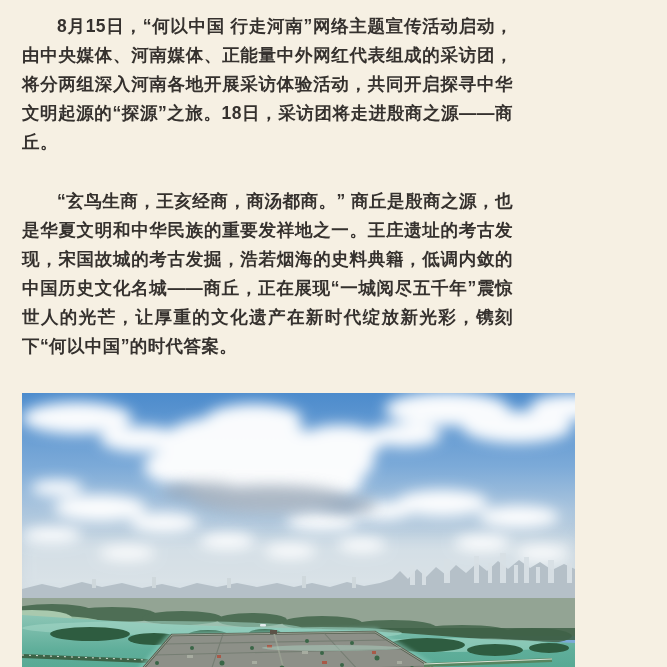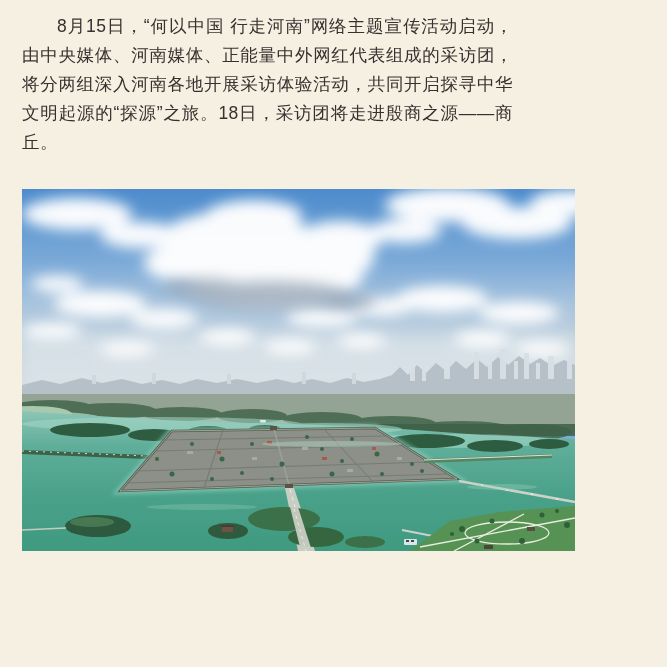--- a/index.html
+++ b/index.html
@@ -9,20 +9,21 @@
     height: 667px;
     overflow: hidden;
     background: #f6f0e3;
     font-family: "Liberation Sans", "DejaVu Sans", sans-serif;
   }
   .page {
     box-sizing: border-box;
     width: 535px;
     height: 667px;
     padding: 12px 22px 0 22px;
+    font-weight: bold;
   }
   .para {
     margin: 0 0 30px 0;
     font-size: 17.5px;
     line-height: 29px;
     letter-spacing: 0.4px;
     color: #35312e;
     text-align: justify;
     text-indent: 2em;
   }
@@ -38,20 +39,21 @@
   }
   .photo-frame svg { display: block; }
 </style>
 </head>
 <body>
 
 <div class="page">
 
   <p class="para">8月15日，“何以中国 行走河南”网络主题宣传活动启动，由中央媒体、河南媒体、正能量中外网红代表组成的采访团，将分两组深入河南各地开展采访体验活动，共同开启探寻中华文明起源的“探源”之旅。18日，采访团将走进殷商之源——商丘。</p>
 
+  <p class="para">“玄鸟生商，王亥经商，商汤都商。” 商丘是殷商之源，也是华夏文明和中华民族的重要发祥地之一。王庄遗址的考古发现，宋国故城的考古发掘，浩若烟海的史料典籍，低调内敛的中国历史文化名城——商丘，正在展现“一城阅尽五千年”震惊世人的光芒，让厚重的文化遗产在新时代绽放新光彩，镌刻下“何以中国”的时代答案。</p>
 
   <figure class="photo-figure">
     <div class="photo-frame">
 
       <svg width="553" height="362" viewBox="0 0 553 362" xmlns="http://www.w3.org/2000/svg">
         <defs>
           <linearGradient id="sky" x1="0" y1="0" x2="0" y2="1">
             <stop offset="0" stop-color="#4c8bcc"></stop>
             <stop offset="0.35" stop-color="#7caad8"></stop>
             <stop offset="0.55" stop-color="#a9c4dd"></stop>

